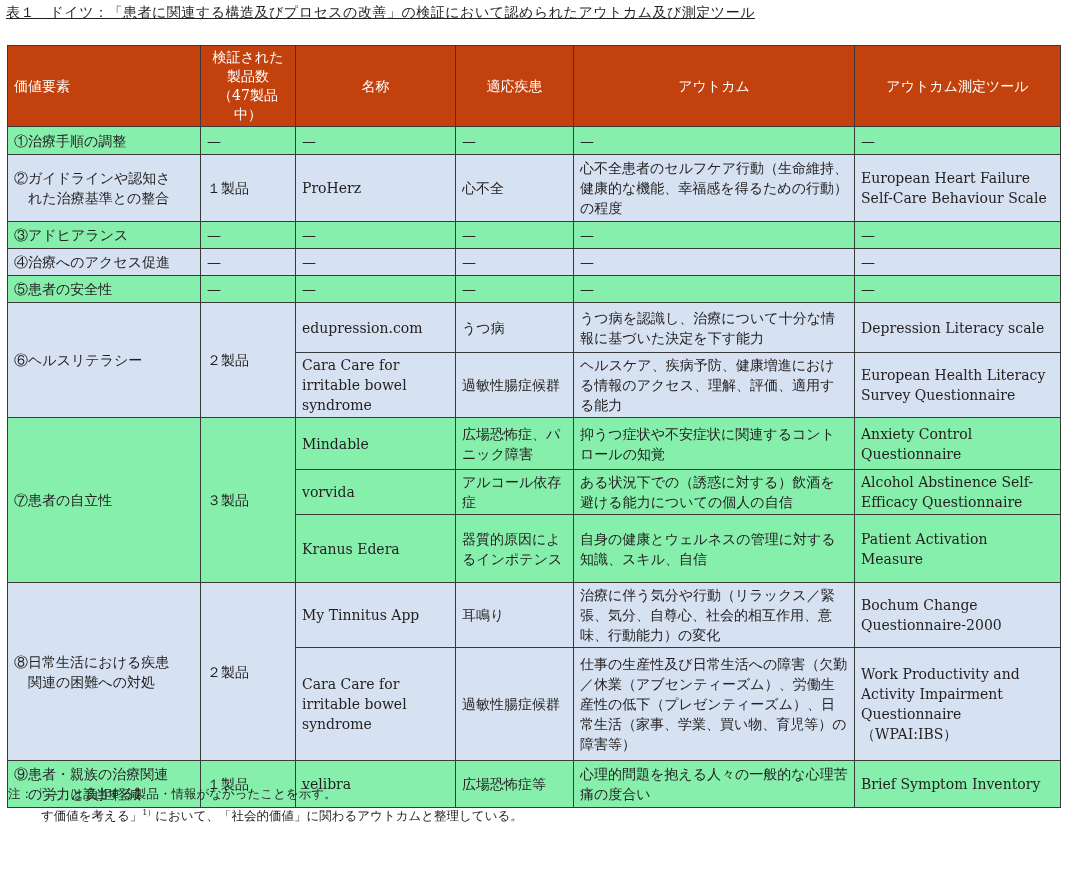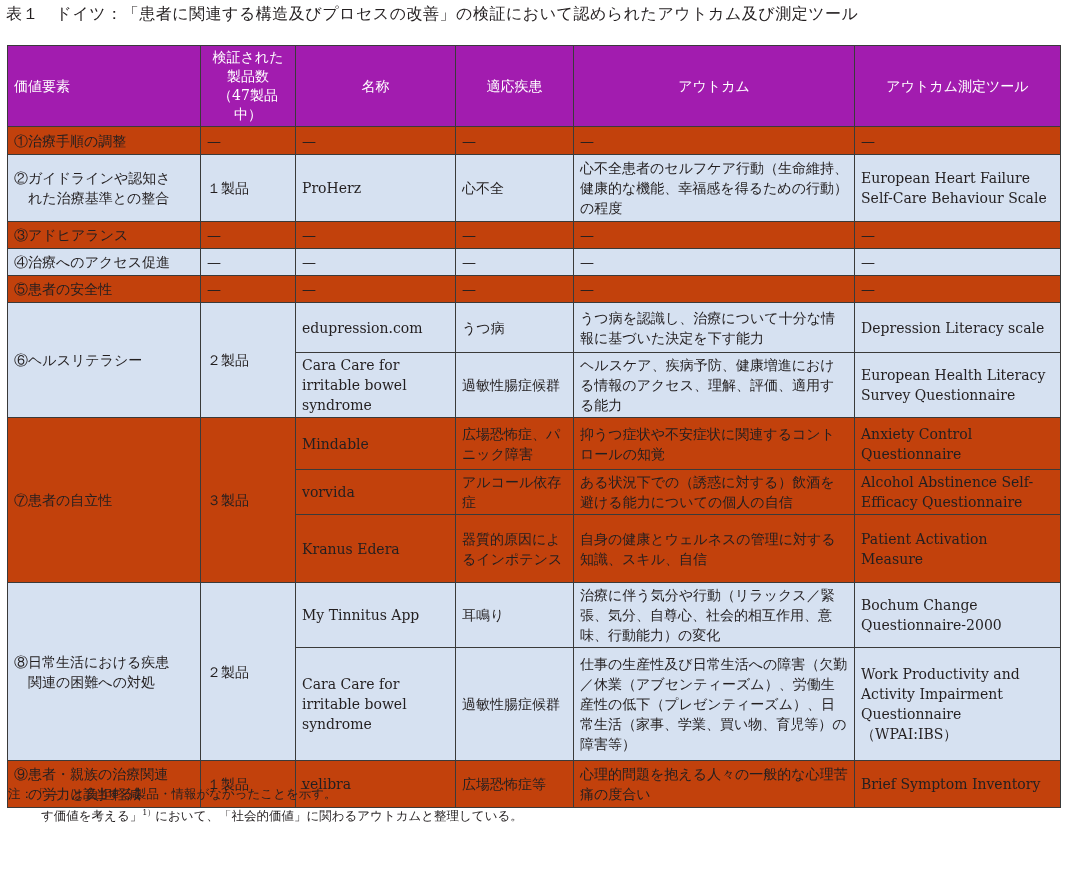--- a/index.html
+++ b/index.html
@@ -1,28 +1,28 @@
 <!DOCTYPE html>
 <html><head>
 <meta charset="utf-8">
 <style>
   html, body { margin: 0; padding: 0; background: #ffffff; }
   body { width: 1074px; height: 881px; position: relative; overflow: hidden;
          font-family: "DejaVu Serif", "Liberation Serif", serif; color: #231f20; }
-  .title { position: absolute; left: 6px; top: 4px; font-size: 16px; letter-spacing: 0.5px;
-           font-family: "DejaVu Sans", "Liberation Sans", sans-serif; white-space: nowrap; color: #231f20; }
+  .title { position: absolute; left: 6px; top: 4px; font-size: 14px; letter-spacing: 0.5px;
+           font-family: "DejaVu Sans", "Liberation Sans", sans-serif; white-space: nowrap; color: #231f20; text-decoration: underline; }
   table.main { position: absolute; left: 7px; top: 45px; border-collapse: collapse; table-layout: fixed;
                width: 1053px; font-size: 14px; }
   table.main th, table.main td { border: 1.5px solid #3a3a3a; padding: 2px 6px; vertical-align: middle;
                line-height: 20px; overflow: hidden; }
-  table.main th { background: #a21caf; color: #ffffff; font-weight: normal; height: 62px; }
+  table.main th { background: #c2410c; color: #ffffff; font-weight: normal; height: 62px; }
   table.main th.left { text-align: left; }
   table.main th.center { text-align: center; }
   tr.shade td { background: #d6e1f1; }
-  tr.plain td { background: #c2410c; }
+  tr.plain td { background: #86efac; }
   td.elem { white-space: normal; }
   td.elem .indent { padding-left: 14px; display: block; }
   .notes { position: absolute; left: 8px; top: 784px; font-size: 12.5px; line-height: 19px; color: #231f20; white-space: nowrap; }
   .notes .ind { padding-left: 33px; display: block; }
   sup { font-size: 8px; }
 </style>
 </head>
 <body>
 
 <div class="title">表１　ドイツ：「患者に関連する構造及びプロセスの改善」の検証において認められたアウトカム及び測定ツール</div>

